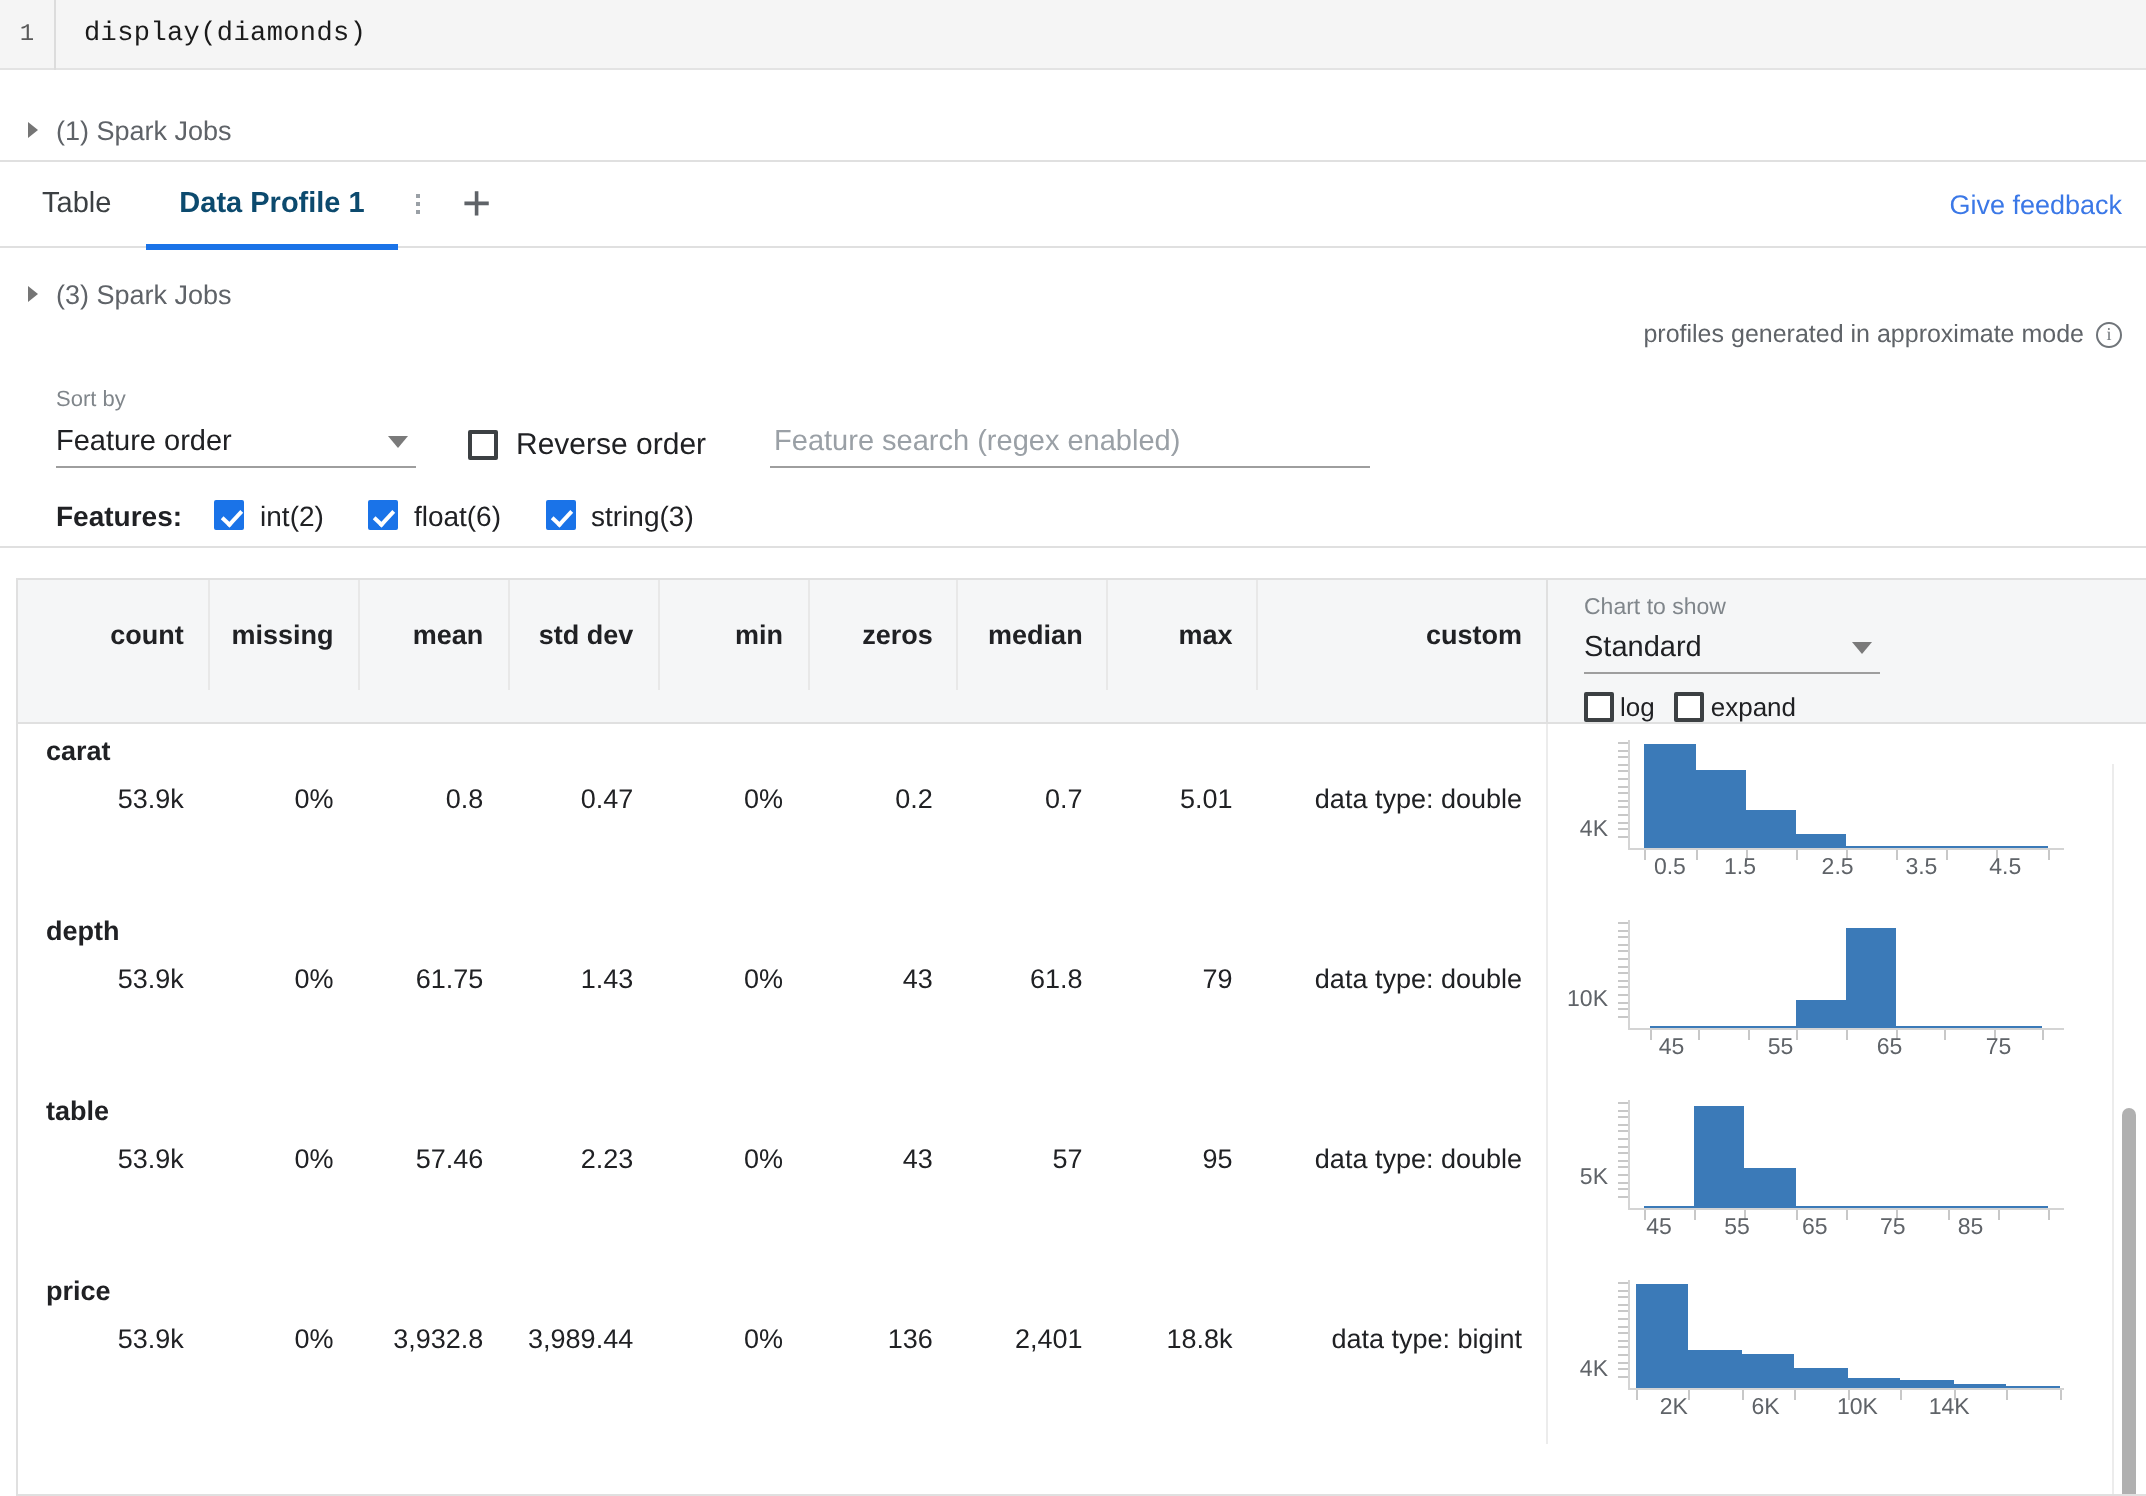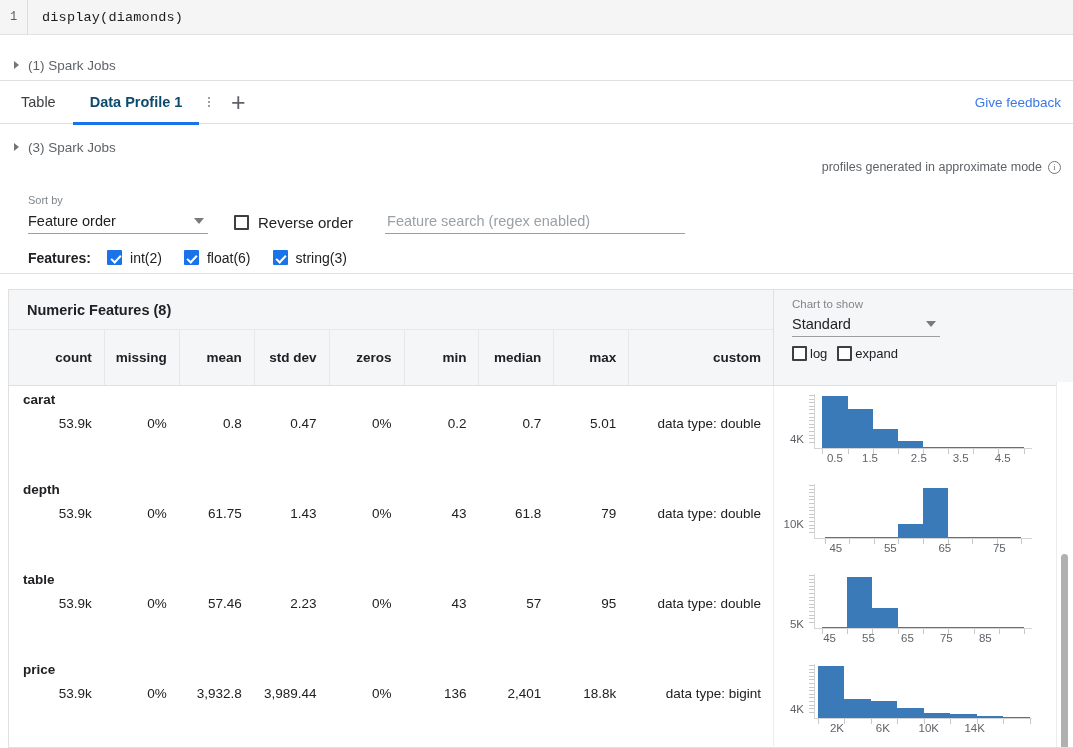--- a/index.html
+++ b/index.html
@@ -376,28 +376,27 @@
   <span class="fitem">
     <span class="cb checked"></span>
     <span>string(3)</span>
   </span>
 </div>
 
 <div class="panel">
 
   <div class="panel-header">
     <div class="left-head">
-      <div class="title-bar">Numeric Features (8)</div>
       <div class="cols" id="col-headers">
           <div class="col" style="width: 95px;">count</div>
           <div class="col" style="width: 75px;">missing</div>
           <div class="col" style="width: 75px;">mean</div>
           <div class="col" style="width: 75px;">std dev</div>
+          <div class="col" style="width: 75px;">min</div>
           <div class="col" style="width: 75px;">zeros</div>
-          <div class="col" style="width: 75px;">min</div>
           <div class="col" style="width: 75px;">median</div>
           <div class="col" style="width: 75px;">max</div>
           <div class="col" style="width: 145px;">custom</div>
         </div>
     </div>
     <div class="right-head">
       <div class="chart-label">Chart to show</div>
       <div class="chart-select">
         <span>Standard</span>
         <span class="caret"></span>
@@ -551,21 +550,21 @@
             <div class="stat" style="width: 75px;">2.23</div>
             <div class="stat" style="width: 75px;">0%</div>
             <div class="stat" style="width: 75px;">43</div>
             <div class="stat" style="width: 75px;">57</div>
             <div class="stat" style="width: 75px;">95</div>
             <div class="stat" style="width: 145px;">data type: double</div>
           </div>
         </div>
         <div class="frow-right">
           <div class="chart">
-            <div class="ylab" style="top: 44px; text-align: right;">5K</div>
+            <div class="ylab" style="top: 33px; text-align: right;">5K</div>
             <div class="plot">
               <div class="yaxis"></div>
               <div class="ytick" style="top: 1px;"></div>
               <div class="ytick" style="top: 4.6px;"></div>
               <div class="ytick" style="top: 8.2px;"></div>
               <div class="ytick" style="top: 11.8px;"></div>
               <div class="ytick" style="top: 15.4px;"></div>
               <div class="ytick" style="top: 19px;"></div>
               <div class="ytick" style="top: 22.6px;"></div>
               <div class="ytick" style="top: 26.2px;"></div>

